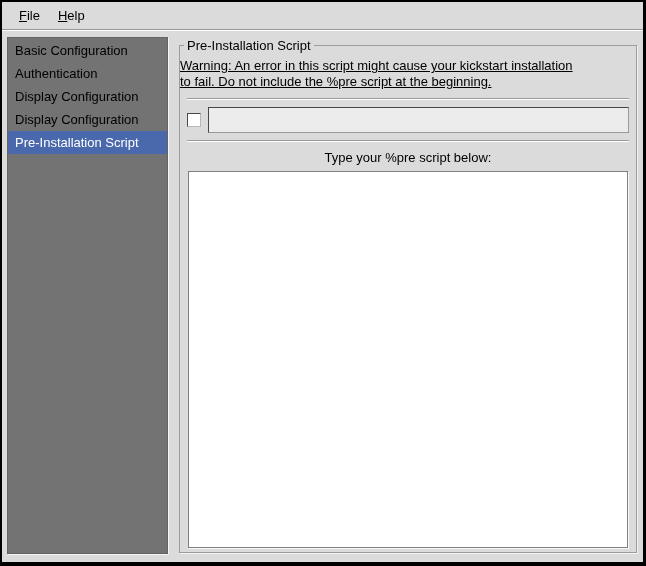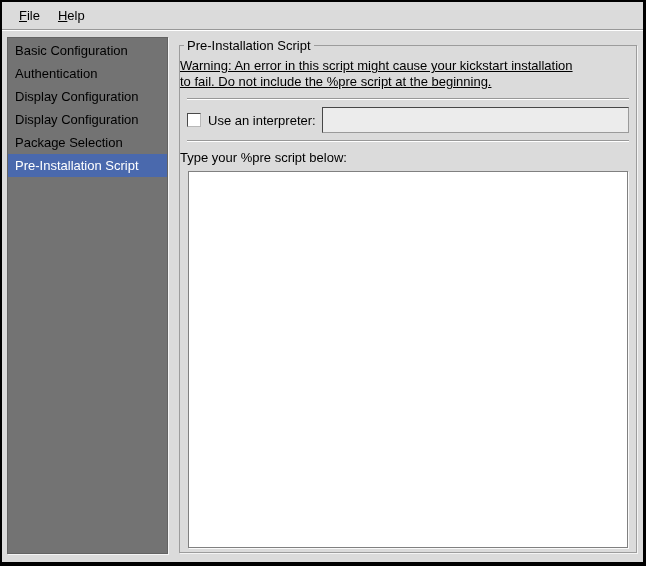--- a/index.html
+++ b/index.html
@@ -113,20 +113,21 @@
     border-top-color: #464646;
     border-left-color: #464646;
     font-family: "Liberation Sans", "DejaVu Sans", sans-serif;
     font-size: 13px;
     padding: 0 4px;
     outline: none;
   }
   .script-label {
     position: absolute;
     top: 104px; left: 0; right: 0;
+    text-align: center;
     white-space: nowrap;
   }
   .script-area {
     position: absolute;
     left: 8px; top: 125px;
     width: 440px; height: 377px;
     background: #ffffff;
     border: 1px solid #808080;
     box-shadow: 1px 1px 0 #fafafa;
     resize: none;
@@ -145,37 +146,35 @@
   <div class="menubar">
     <span class="menu-item"><span class="mnemonic">F</span><span>ile</span></span>
     <span class="menu-item"><span class="mnemonic">H</span><span>elp</span></span>
   </div>
 
   <div class="list">
     <div class="list-item">Basic Configuration</div>
     <div class="list-item">Authentication</div>
     <div class="list-item">Display Configuration</div>
     <div class="list-item">Display Configuration</div>
-    <div class="list-item">Package Selection</div>
     <div class="list-item selected">Pre-Installation Script</div>
   </div>
 
   <div class="frame">
     <span class="frame-title">Pre-Installation Script</span>
 
     <div class="warning">
       <div>Warning: An error in this script might cause your kickstart installation</div>
       <div>to fail. Do not include the %pre script at the beginning.</div>
     </div>
 
     <div class="hsep sep1"></div>
 
     <div class="interp-row">
       <span class="checkbox"></span>
-      <span class="interp-label">Use an interpreter:</span>
       <input class="entry" type="text" value="" style="">
     </div>
 
     <div class="hsep sep2"></div>
 
     <div class="script-label">Type your %pre script below:</div>
 
     <textarea class="script-area" spellcheck="false" style=""></textarea>
   </div>
 

